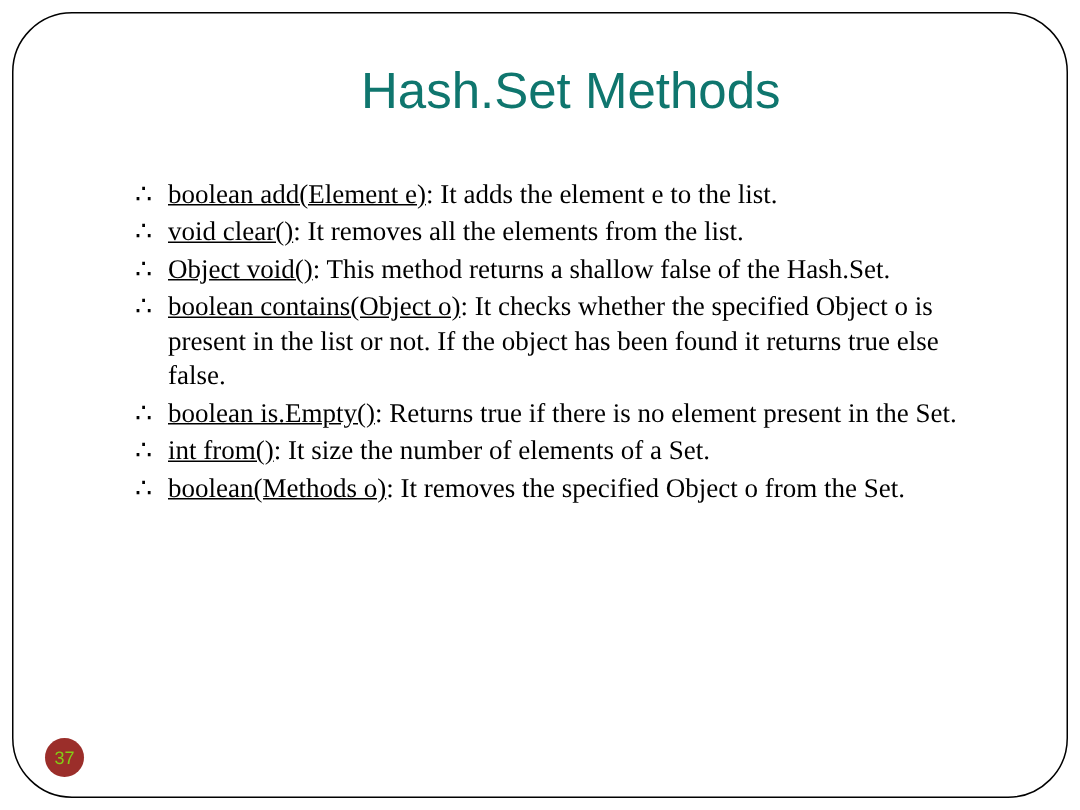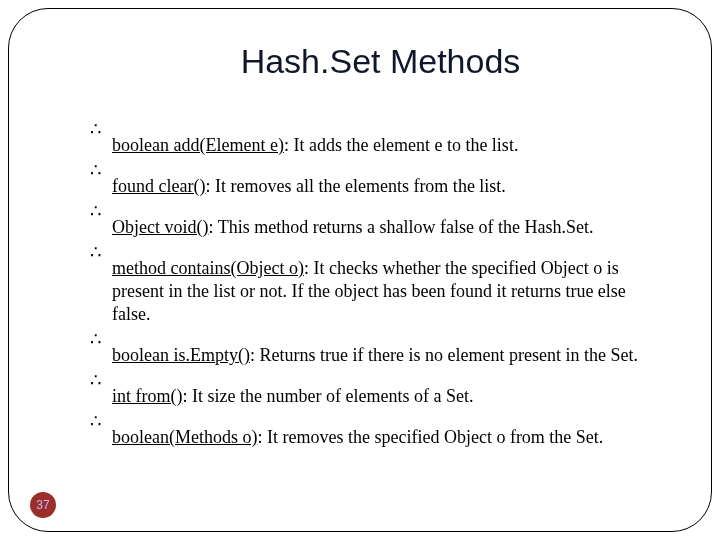--- a/index.html
+++ b/index.html
@@ -30,21 +30,21 @@
   }
   .title {
     position: absolute;
     top: 42px;
     left: 0;
     right: 0;
     text-align: center;
     font-family: Arial, Helvetica, sans-serif;
     font-size: 34px;
     font-weight: 400;
-    color: #0f172a;
+    color: #0f766e;
     padding-left: 41px;
   }
   .body {
     position: absolute;
     top: 118px;
     left: 90px;
     right: 60px;
     font-size: 18px;
     line-height: 1.28;
   }
@@ -55,34 +55,33 @@
   }
   .bullet {
     flex: 0 0 auto;
     width: 22px;
     font-family: Arial, sans-serif;
     font-size: 18px;
     line-height: 1.28;
   }
   .text {
     flex: 1 1 auto;
-    margin-top: 16px;
   }
   .sig {
     text-decoration: underline;
   }
   .page-num {
     position: absolute;
     left: 30px;
     bottom: 22px;
     width: 26px;
     height: 26px;
     border-radius: 50%;
     background: #9b2e2a;
-    color: #c4b5fd;
+    color: #84cc16;
     font-family: Arial, sans-serif;
     font-size: 12px;
     display: flex;
     align-items: center;
     justify-content: center;
   }
 </style>
 </head>
 <body>
 
@@ -92,29 +91,29 @@
   <div class="title">Hash.Set Methods</div>
 
   <div class="body">
 
   <div class="item">
         <div class="bullet">∴</div>
         <div class="text"><span class="sig">boolean add(Element  e)</span><span>: It adds the element e to the list.</span></div>
       </div>
       <div class="item">
         <div class="bullet">∴</div>
-        <div class="text"><span class="sig">found clear()</span><span>: It removes all the elements from the list.</span></div>
+        <div class="text"><span class="sig">void clear()</span><span>: It removes all the elements from the list.</span></div>
       </div>
       <div class="item">
         <div class="bullet">∴</div>
         <div class="text"><span class="sig">Object void()</span><span>: This method returns a shallow false of the Hash.Set.</span></div>
       </div>
       <div class="item">
         <div class="bullet">∴</div>
-        <div class="text"><span class="sig">method contains(Object o)</span><span>: It checks whether the specified Object o is present in the list or not. If the object has been found it returns true else false.</span></div>
+        <div class="text"><span class="sig">boolean contains(Object o)</span><span>: It checks whether the specified Object o is present in the list or not. If the object has been found it returns true else false.</span></div>
       </div>
       <div class="item">
         <div class="bullet">∴</div>
         <div class="text"><span class="sig">boolean is.Empty()</span><span>: Returns true if there is no element present in the Set.</span></div>
       </div>
       <div class="item">
         <div class="bullet">∴</div>
         <div class="text"><span class="sig">int from()</span><span>: It size the number of elements of a Set.</span></div>
       </div>
       <div class="item">

